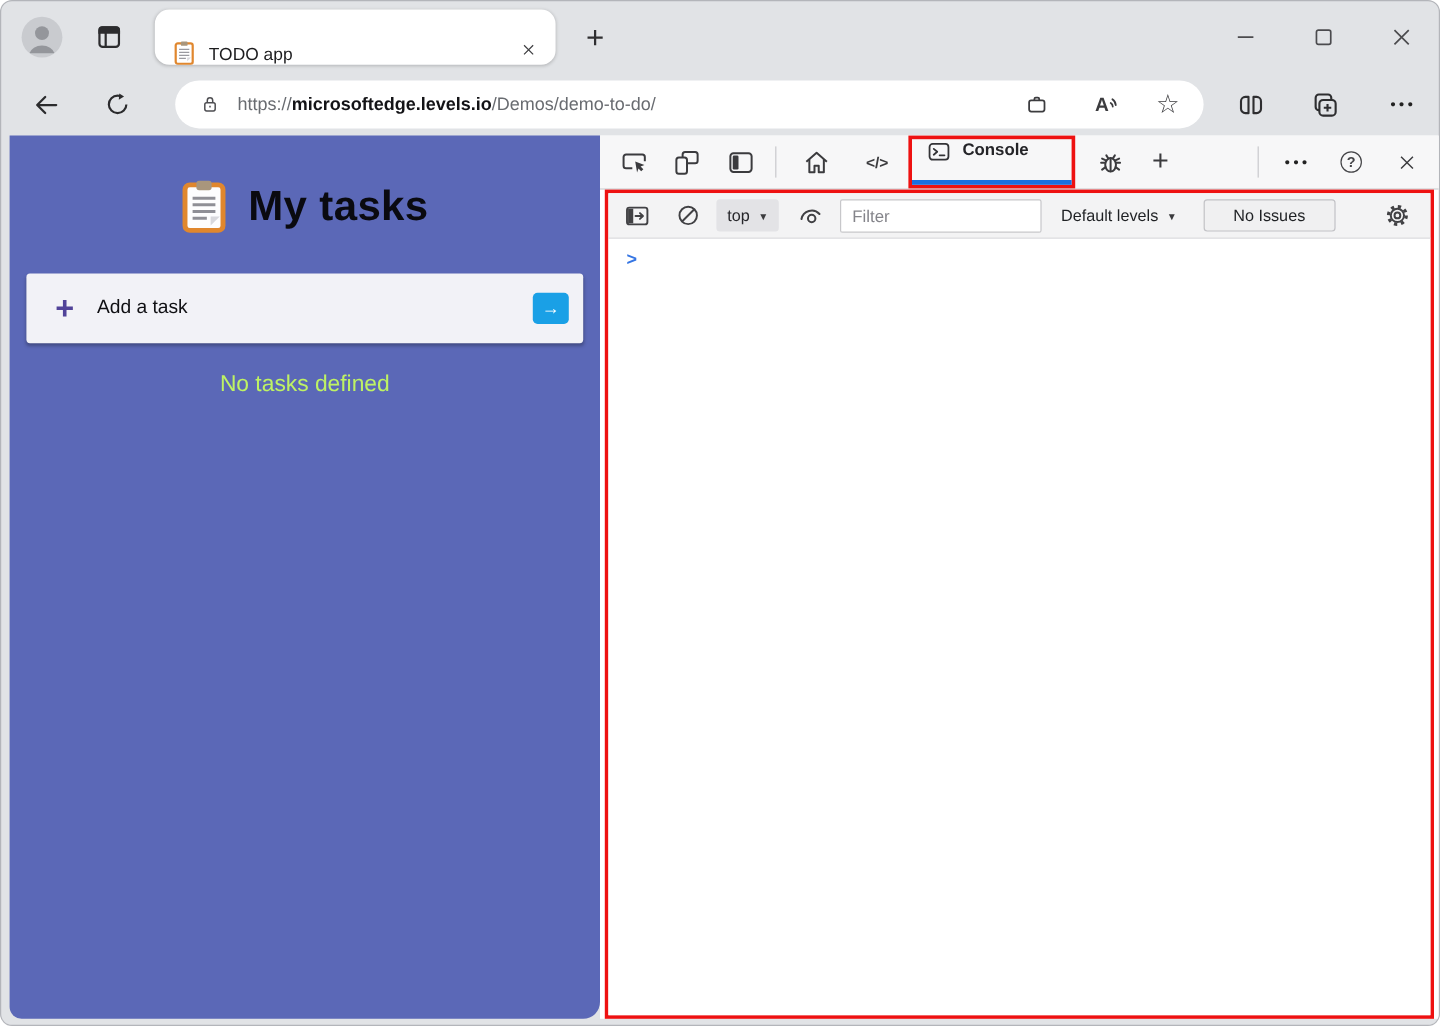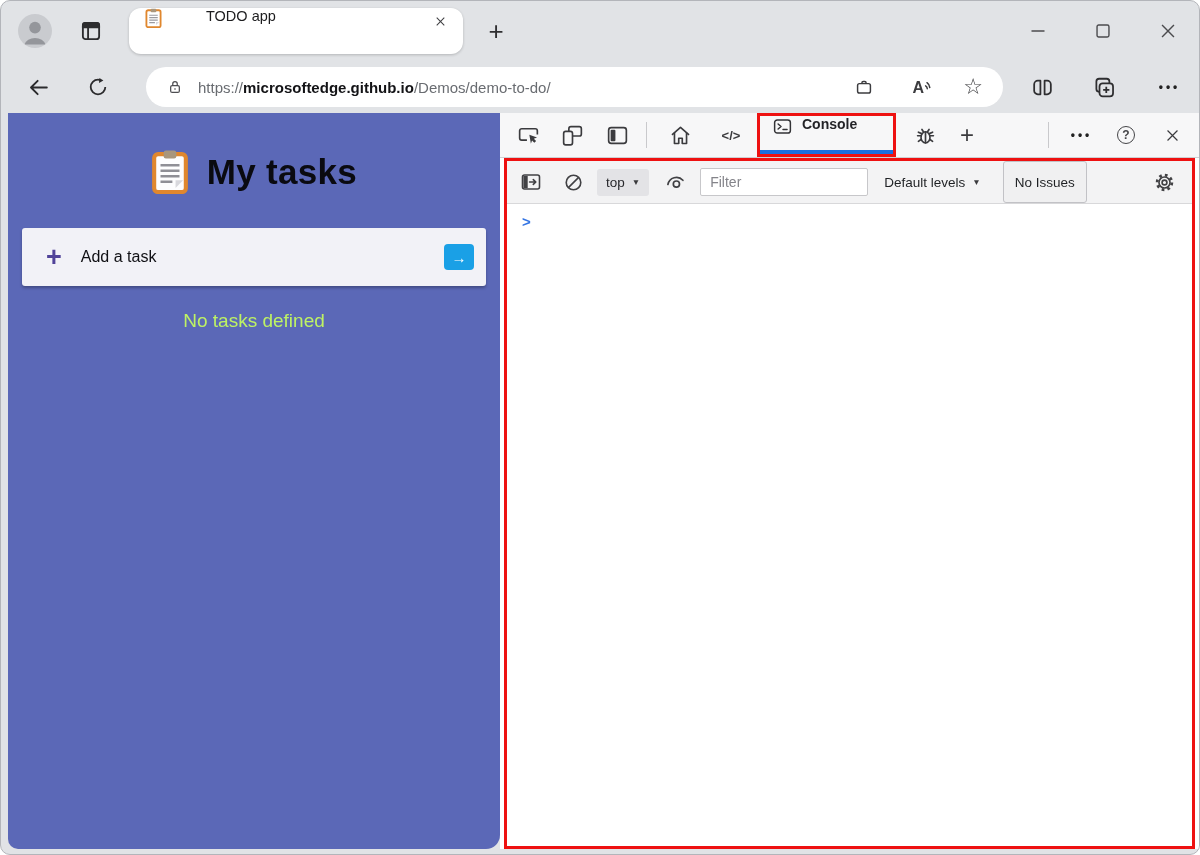--- a/index.html
+++ b/index.html
@@ -7,21 +7,21 @@
   .window{ width:1200px; height:855px; border:1px solid #b3b5ba; border-radius:10px;
            background:#e1e3e6; overflow:hidden; display:flex; flex-direction:column; }
 
   
   .tabstrip{ flex:0 0 60px; display:flex; align-items:center; }
   .avatar{ width:34px; height:34px; border-radius:50%; background:#c9cbcf; margin-left:17px;
            display:flex; align-items:center; justify-content:center; overflow:hidden; cursor:pointer;}
   .icon-btn{ display:flex; align-items:center; justify-content:center; width:30px; height:30px; cursor:pointer; }
   .tab-actions{ margin-left:24px; }
   .tab{ margin-left:23px; width:334px; height:46px; background:#fff; border-radius:12px;
-        display:flex; align-items:flex-start; box-shadow:0 1px 3px rgba(0,0,0,.2); cursor:pointer;gap:32px;}
+        display:flex; align-items:flex-end; box-shadow:0 1px 3px rgba(0,0,0,.2); cursor:pointer;}
   .favicon{ margin-left:16px; display:flex; }
   .tab-title{ margin-left:12px; font-size:14.5px; color:#1c1c1e; }
   .tab-close{ margin-left:auto; margin-right:10px; width:26px; height:26px; border-radius:6px;
               display:flex; align-items:center; justify-content:center; cursor:pointer;}
   .newtab{ margin-left:18px; width:30px; height:30px; font-size:26px; font-weight:300; color:#2f2f31;
            display:flex; align-items:center; justify-content:center; cursor:pointer;}
   .wincontrols{ margin-left:auto; margin-right:16px; display:flex; align-items:center; gap:35px; }
   .winbtn{ width:30px; height:30px; display:flex; align-items:center; justify-content:center; cursor:pointer;}
 
   
@@ -81,21 +81,21 @@
   .ct-clear{ margin-left:14px; }
   .topsel{ margin-left:10px; height:27px; background:#e3e3e6; border-radius:3px; display:flex;
            align-items:center; padding:0 9px; gap:7px; font-size:13.5px; color:#28282c; cursor:pointer;}
   .caret{ font-size:8.5px; color:#3a3a3d; }
   .ct-eye{ margin-left:12px; }
   .filter{ margin-left:11px; width:168px; height:28px; border:1px solid #c7c7ca; border-radius:2px;
            background:#fff; font-size:14px; padding:0 9px; color:#333; font-family:inherit; }
   .filter::placeholder{ color:#84848a; }
   .levels{ margin-left:16px; display:flex; align-items:center; gap:7px; font-size:13.5px;
            color:#1f2124; cursor:pointer; }
-  .issues{ margin-left:22px; height:42px; padding:0 11px; background:#f0f0f1; border:1px solid #c2c2c6;
+  .issues{ margin-left:22px; height:27px; padding:0 24px; background:#f0f0f1; border:1px solid #c2c2c6;
            border-radius:3px; font-size:13.5px; color:#1f2124; display:flex; align-items:center; cursor:pointer;}
   .ct-gear{ margin-left:auto; margin-right:4px; }
   .con-output{ flex:1; background:#fff; padding:9px 0 0 15px; cursor:text; }
   .prompt{ color:#3575e3; font-weight:700; font-size:15px; }
 
   svg{ display:block; }
 </style>
 </head>
 <body>
 
@@ -175,21 +175,21 @@
     </div>
 
     <div class="pill">
       <span class="lock">
         <svg width="20" height="20" viewBox="0 0 24 24" stroke="#4e4e52" stroke-width="1.5" fill="none">
           <rect x="6.8" y="10.3" width="10.4" height="8.2" rx="1.8"></rect>
           <path d="M9.3,10.3 V8.1 a2.7,2.7 0 0 1 5.4,0 v2.2"></path>
           <line x1="12" y1="13.4" x2="12" y2="15.2"></line>
         </svg>
       </span>
-      <span class="url"><span>https://</span><span class="host">microsoftedge.github.io</span><span>/Demos/demo-to-do/</span></span>
+      <span class="url"><span>https://</span><span class="host">microsoftedge.levels.io</span><span>/Demos/demo-to-do/</span></span>
       <span class="pill-icons">
         <span class="icon-btn">
           <svg width="22" height="22" viewBox="0 0 24 24" stroke="#3c3c3f" stroke-width="1.6" fill="none">
             <rect x="5" y="8.3" width="14" height="10.2" rx="2"></rect>
             <path d="M9.8,8.3 V7.2 A1.3,1.3 0 0 1 11.1,5.9 h1.8 A1.3,1.3 0 0 1 14.2,7.2 V8.3"></path>
           </svg>
         </span>
         <span class="icon-btn">
           <svg width="24" height="24" viewBox="0 0 24 24">
             <text x="3.5" y="17.5" font-size="16" font-weight="600" fill="#3c3c3f" font-family="Liberation Sans,sans-serif">A</text>

